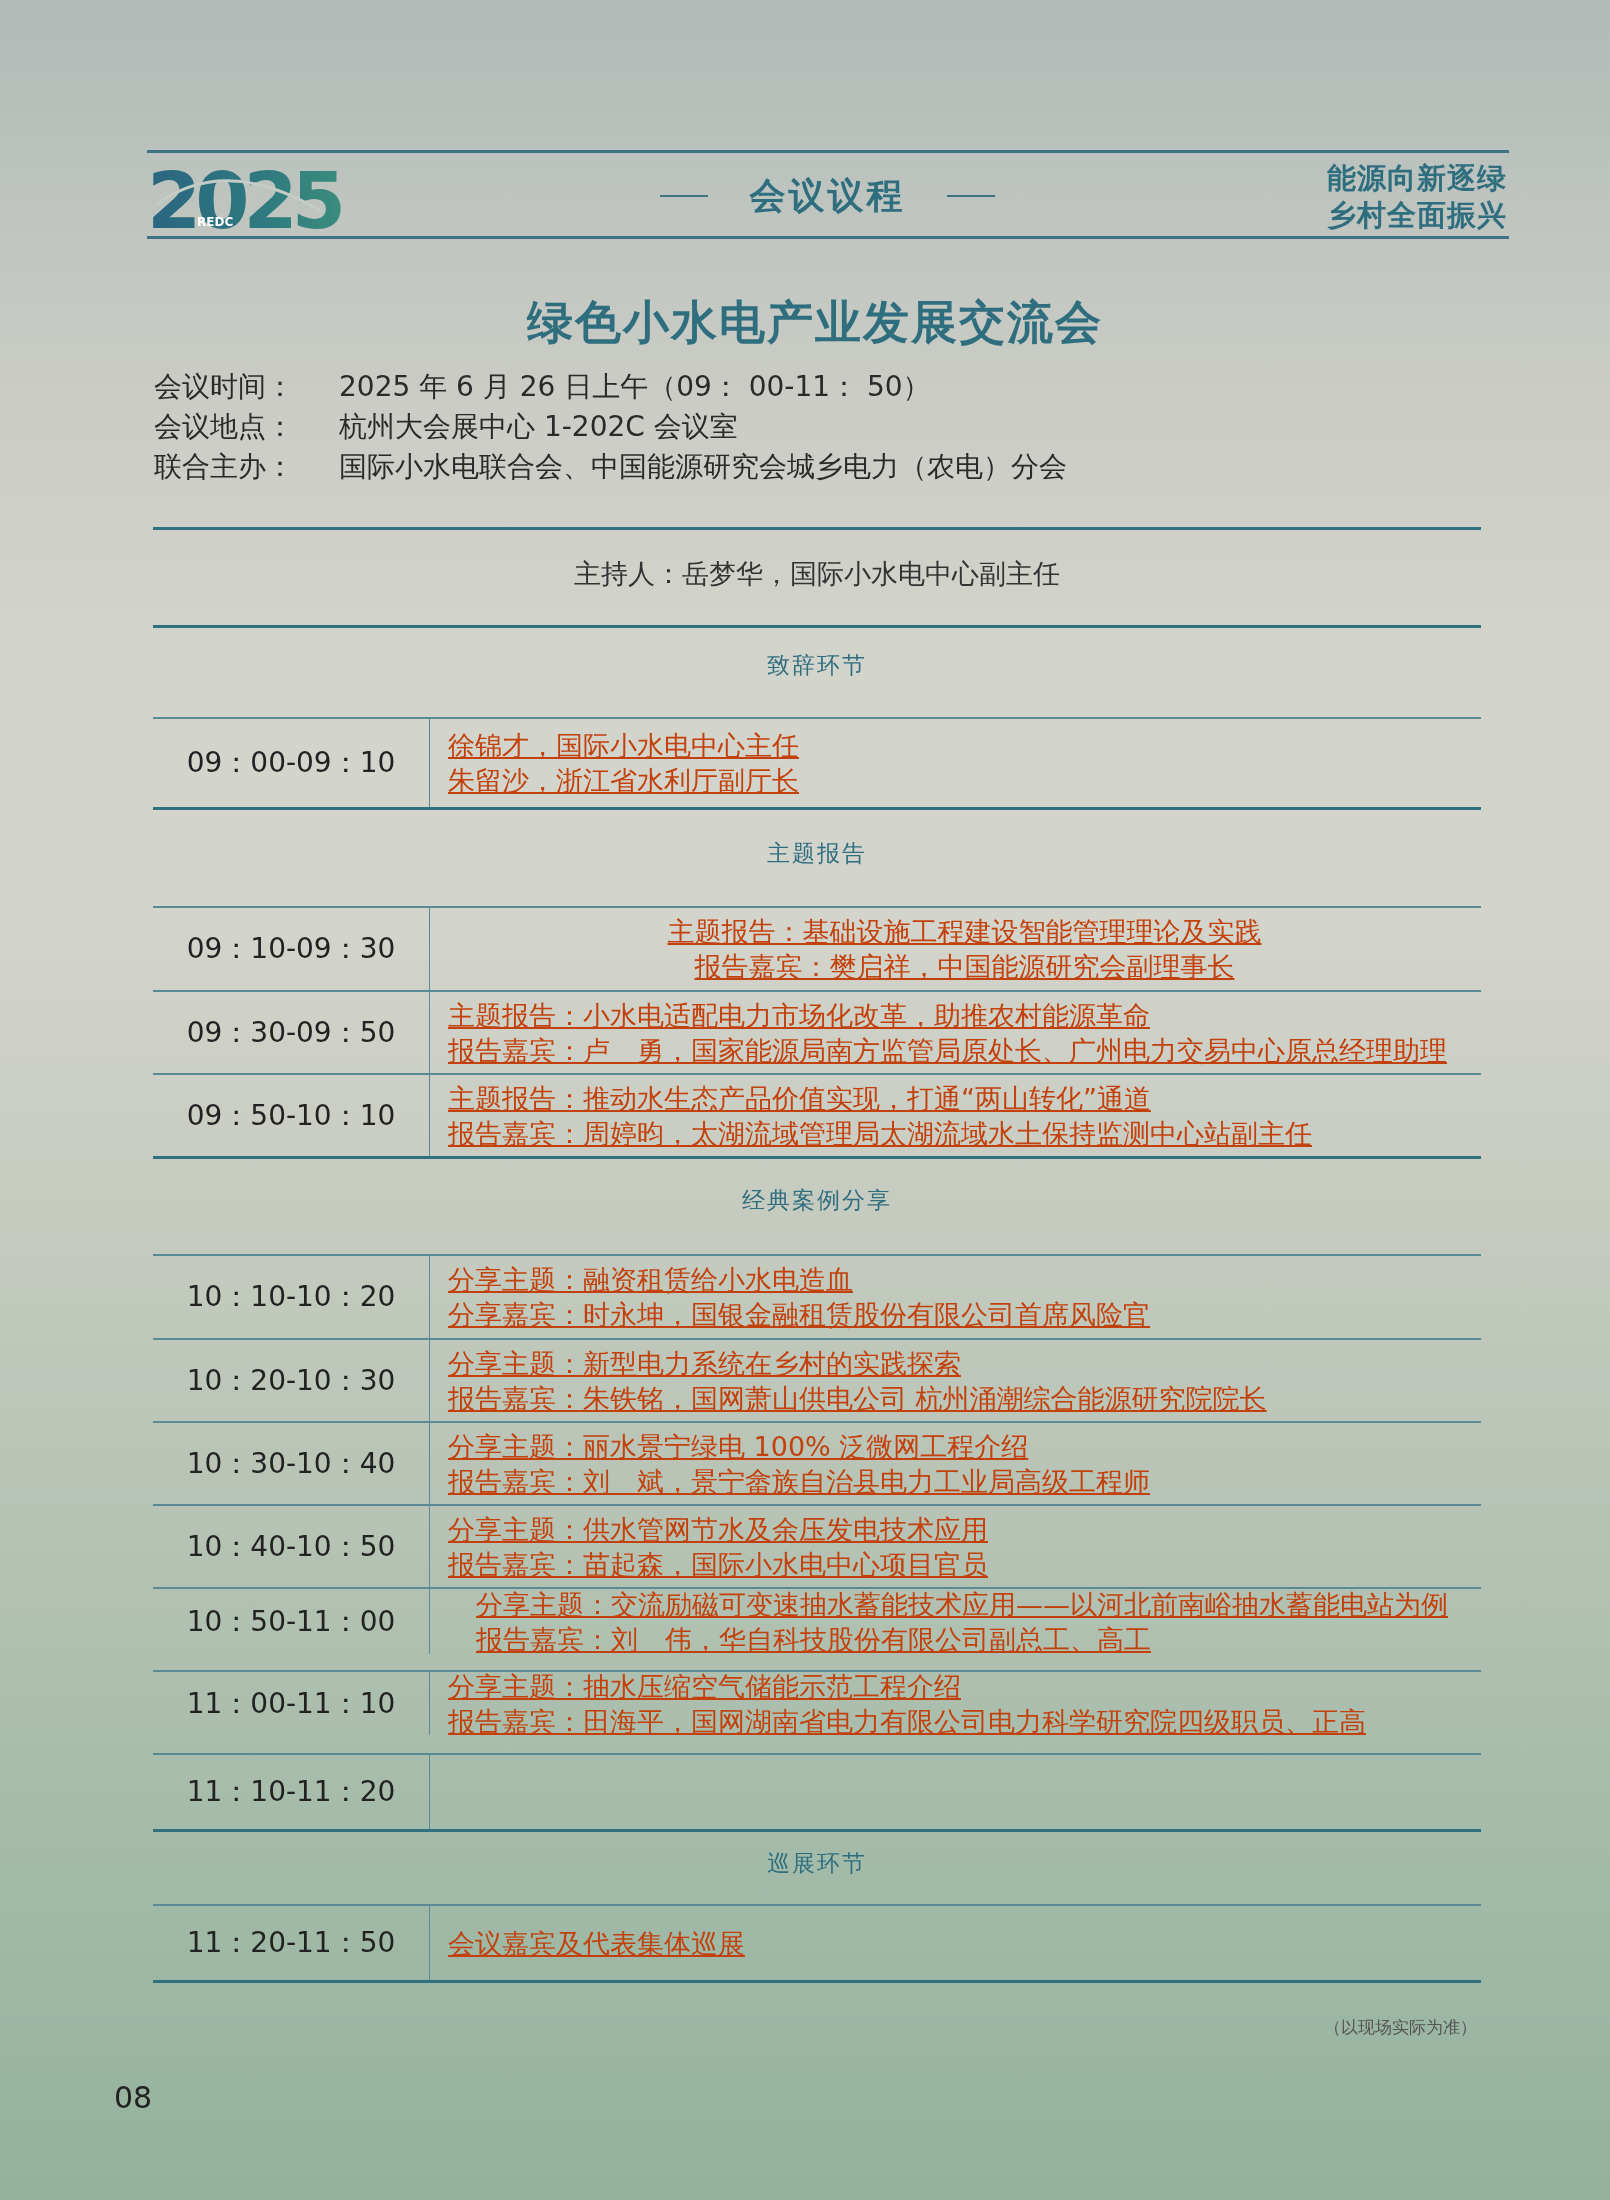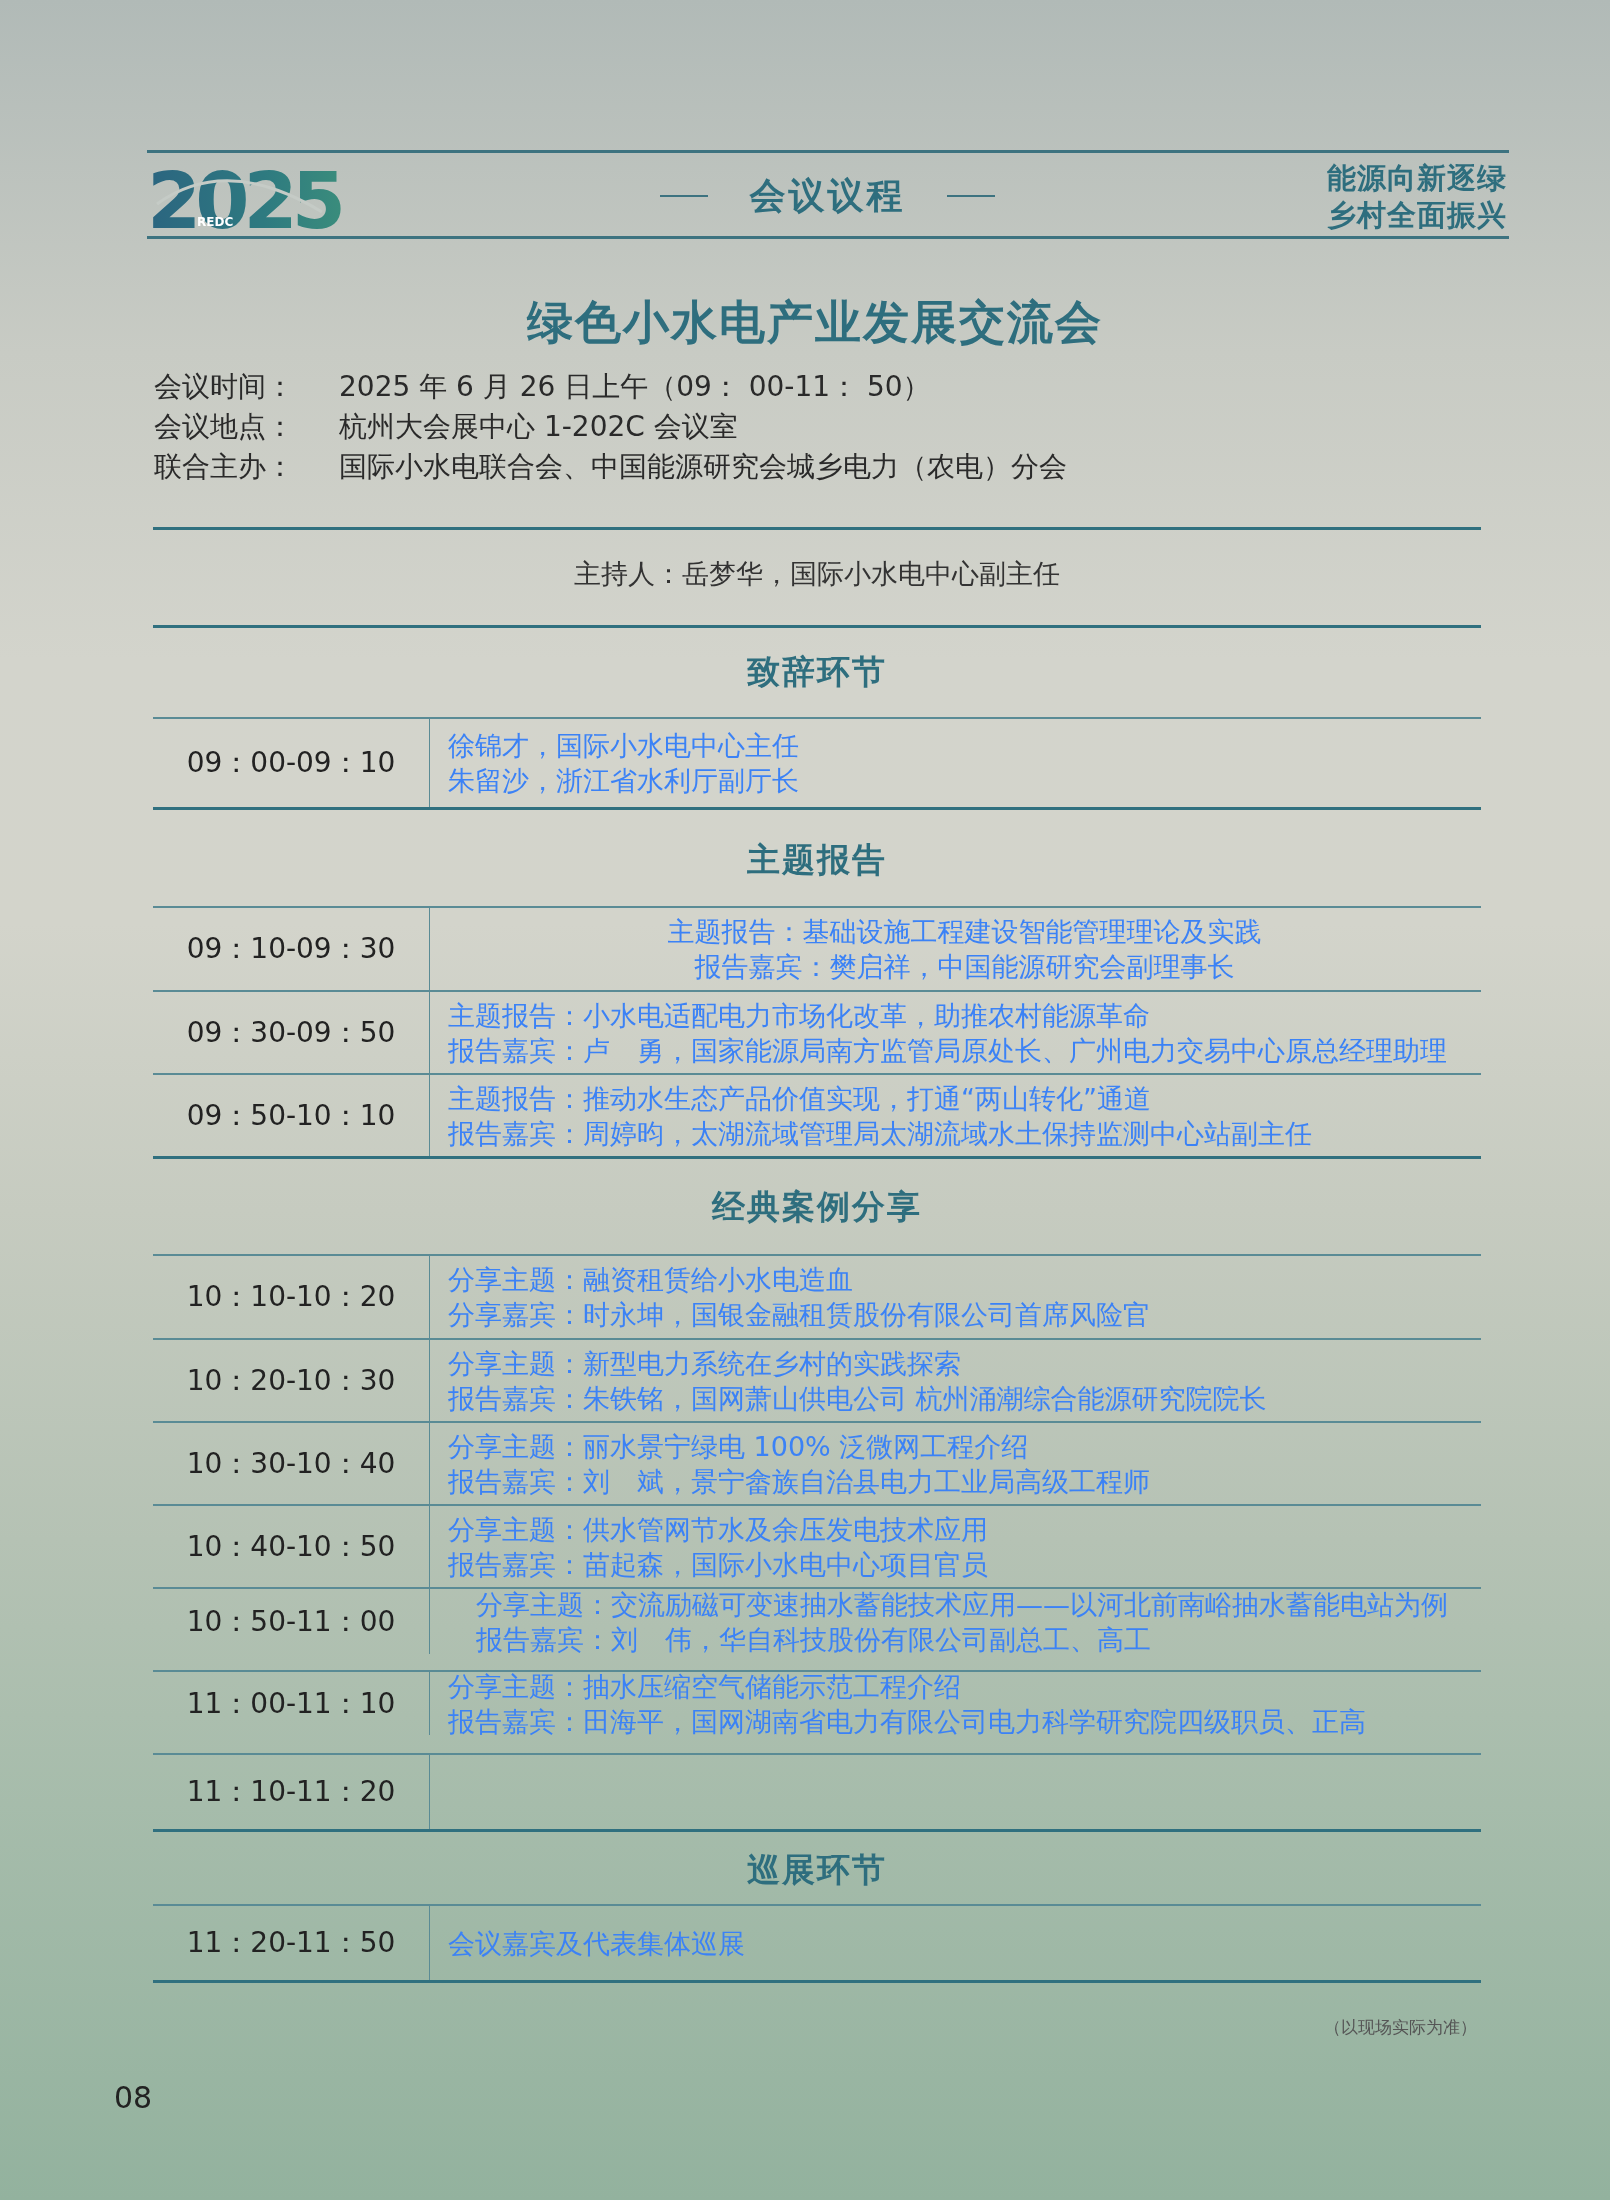--- a/index.html
+++ b/index.html
@@ -15,24 +15,24 @@
   .hdr-dash { width: 48px; height: 2px; background: #3d7380; }
   .hdr-title { font-size: 36px; font-weight: bold; color: #2e6e7e; letter-spacing: 3px; }
   .slogan { position: absolute; right: 103px; top: 160px; text-align: left; font-size: 29px; font-weight: bold; color: #2e6e7e; line-height: 37px; letter-spacing: 1px; }
   .main-title { position: absolute; left: 0; width: 1630px; top: 292px; text-align: center; font-size: 46px; font-weight: bold; color: #2e6e7e; letter-spacing: 2px; }
   .info { position: absolute; left: 154px; top: 367px; font-size: 28px; line-height: 40px; color: #2a2a2a; }
   .info-row { display: flex; white-space: nowrap; gap: 19px; }
   .info-label { width: 166px; }
   .rule-thick { position: absolute; left: 153px; width: 1328px; height: 3px; background: #30707f; }
   .rule-thin { position: absolute; left: 153px; width: 1328px; height: 2px; background: #5a8b95; }
   .host { position: absolute; left: 153px; width: 1328px; top: 556px; text-align: center; font-size: 27px; color: #333; }
-  .sec-title { position: absolute; left: 153px; width: 1328px; text-align: center; font-size: 33px; font-weight: bold; color: #2e6e7e; letter-spacing: 2px; }
+  .sec-title { position: absolute; left: 153px; width: 1328px; text-align: center; font-size: 23px; font-weight: normal; color: #2e6e7e; letter-spacing: 2px; }
   .row { position: absolute; left: 153px; width: 1328px; display: flex; }
   .row .time { width: 276px; border-right: 1.5px solid #5a8b95; display: flex; align-items: center; justify-content: center; font-size: 28px; color: #222; }
-  .row .content { flex: 1; padding-left: 18px; display: flex; flex-direction: column; justify-content: center; font-size: 27px; line-height: 35px; color: #3b82f6; white-space: nowrap; }
+  .row .content { flex: 1; padding-left: 18px; display: flex; flex-direction: column; justify-content: center; font-size: 27px; line-height: 35px; color: #c2410c; white-space: nowrap; text-decoration: underline; }
   .row .content.tight { padding-left: 6px; }
   .note { position: absolute; right: 133px; top: 2016px; font-size: 17px; color: #555; }
   .pageno { position: absolute; left: 114px; top: 2080px; font-size: 30px; color: #222; }
 </style>
 </head>
 <body>
 
 <div class="hdr-line" style="top:150px;"></div>
 <div class="hdr-line" style="top:236px;"></div>
 

